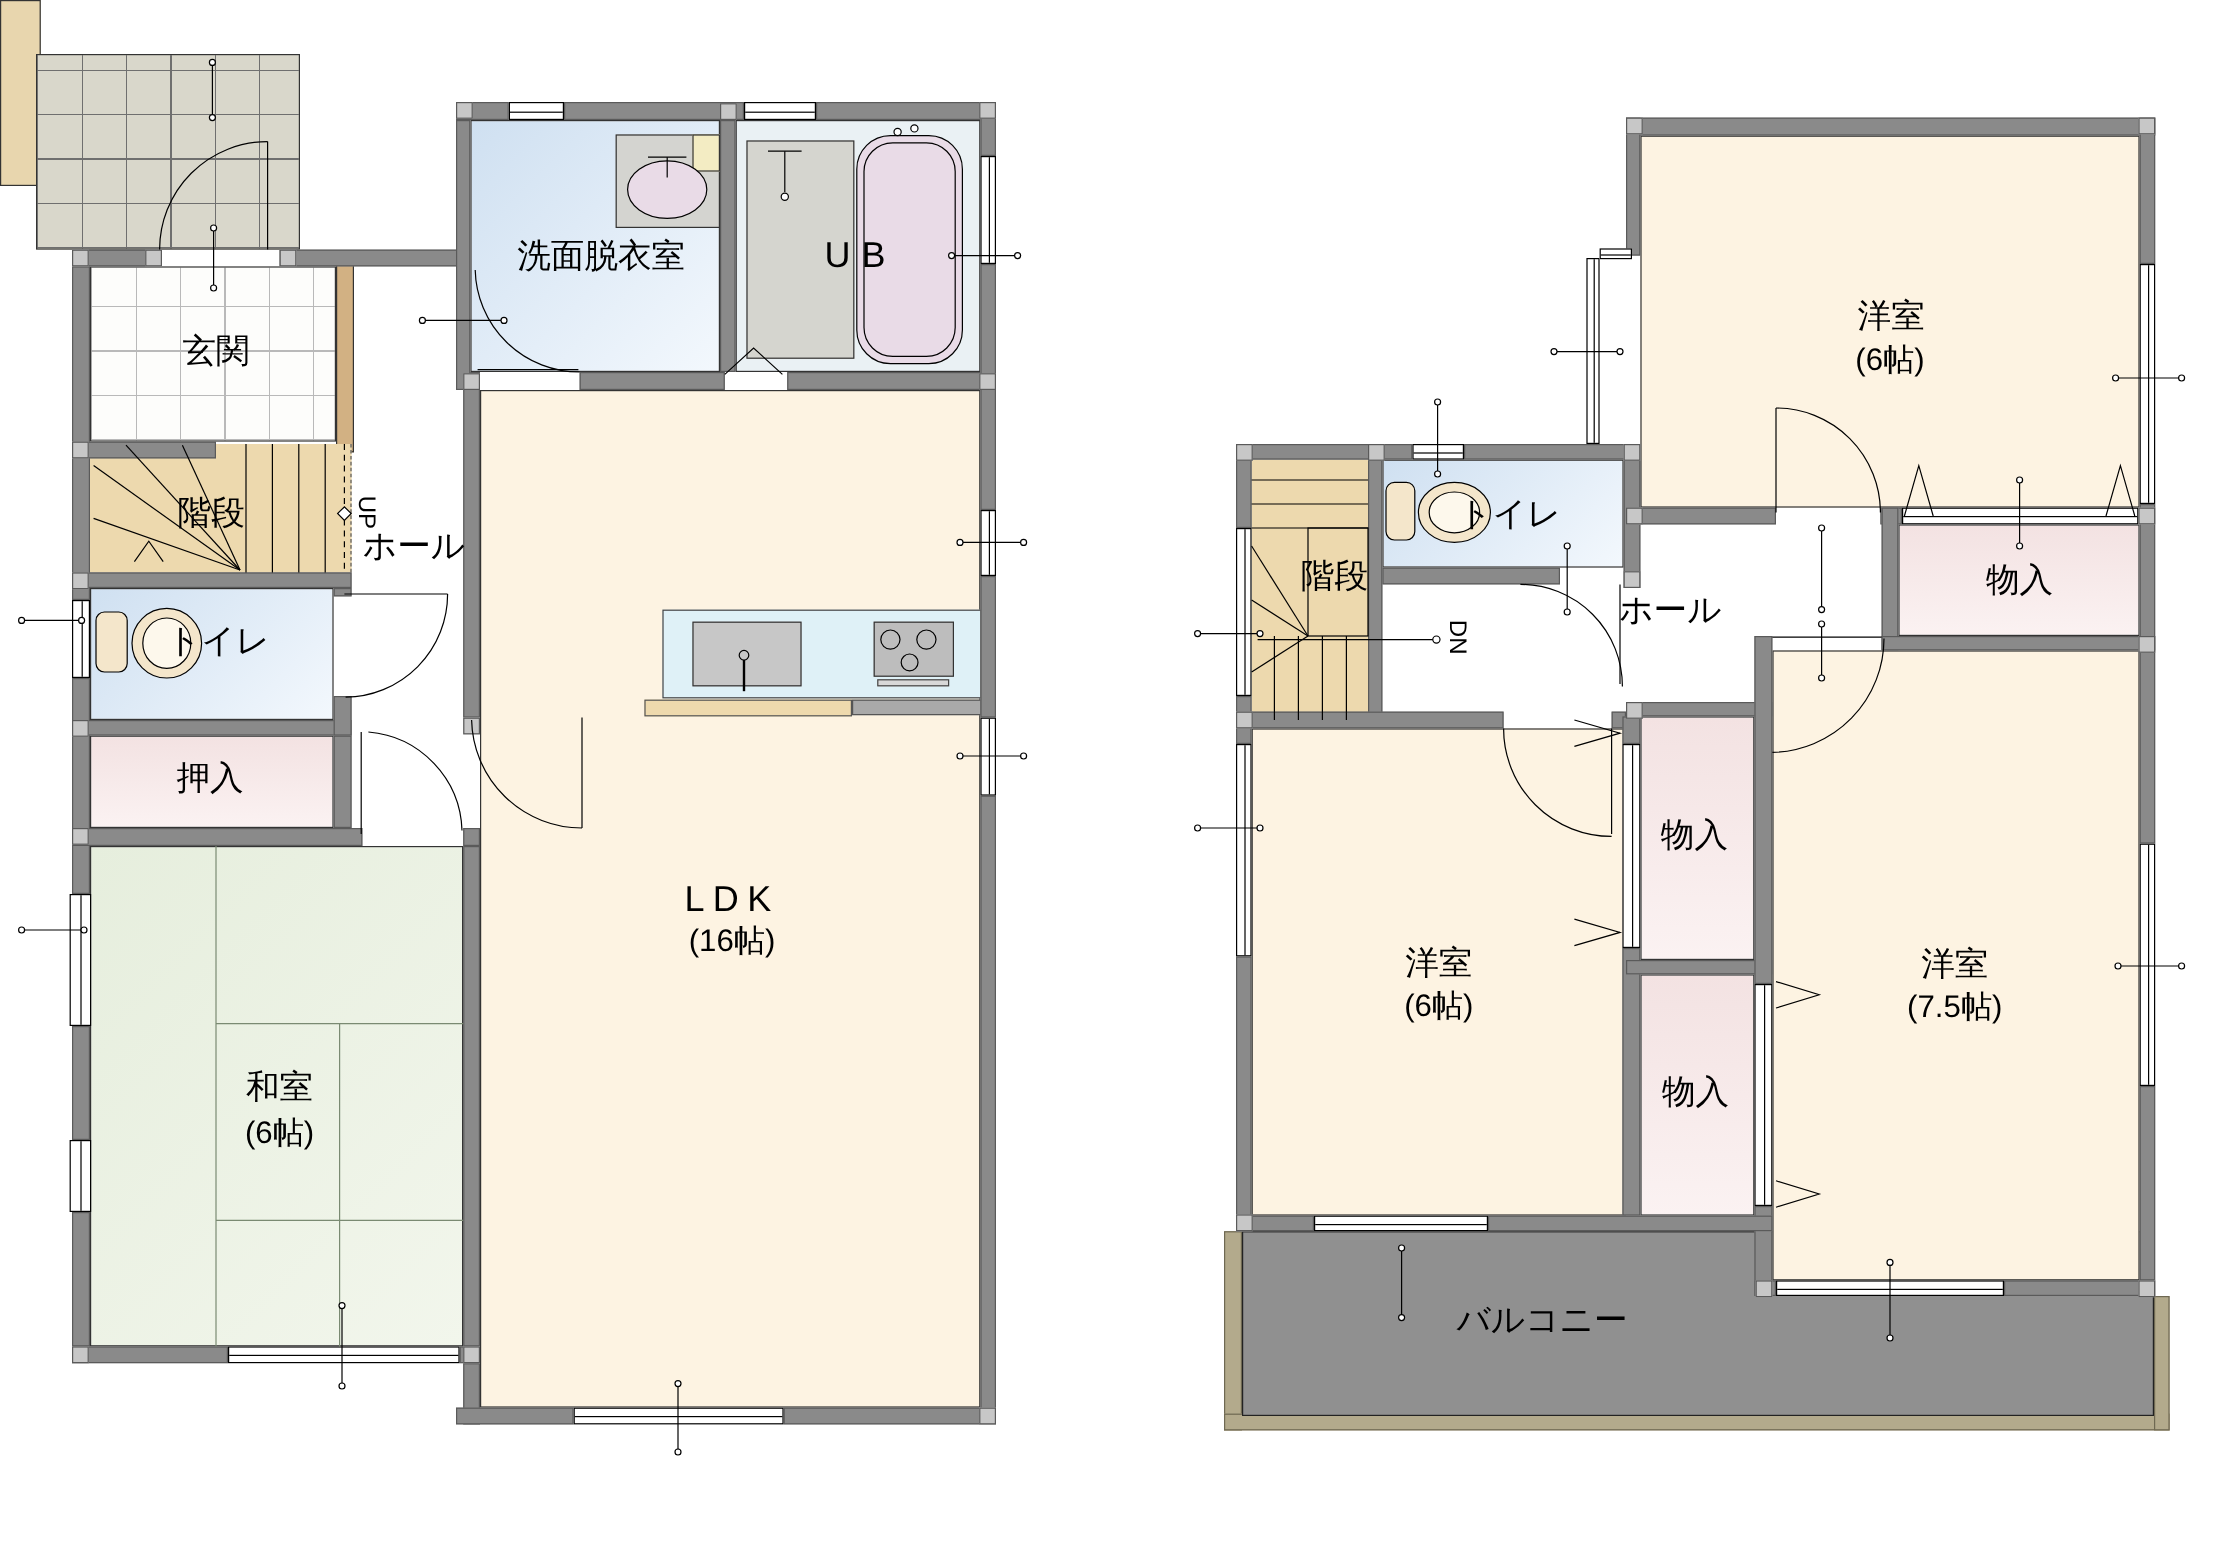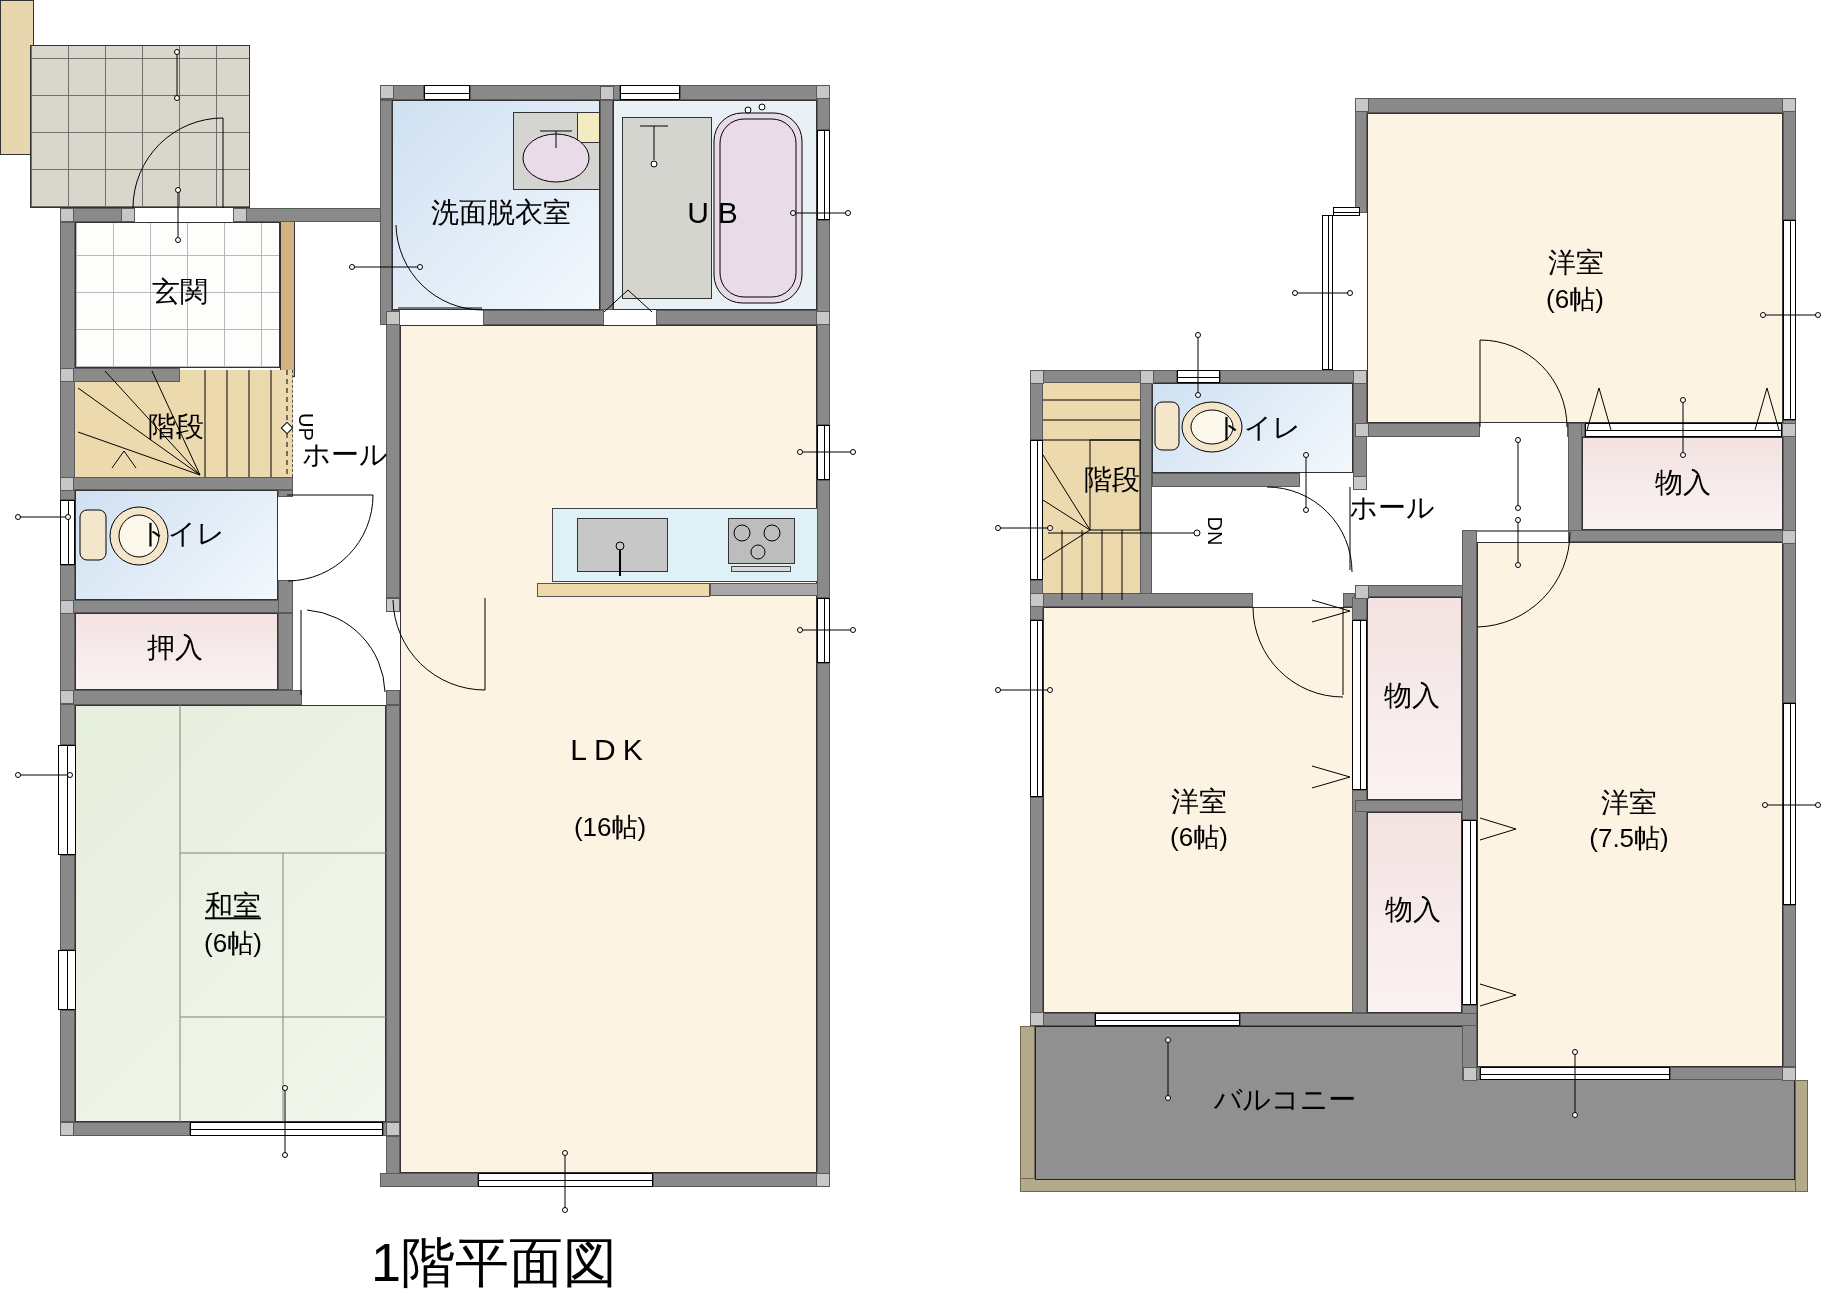--- a/index.html
+++ b/index.html
@@ -402,25 +402,24 @@
   </svg>
 
   <div class="lbl" style="left:180px;top:292px;font-size:28px;">玄関</div>
   <div class="lbl" style="left:501px;top:213px;font-size:28px;">洗面脱衣室</div>
   <div class="lbl" style="left:717px;top:213px;font-size:30px;letter-spacing:9px;">UB</div>
   <div class="lbl" style="left:176px;top:427px;font-size:28px;">階段</div>
   <div class="lbl rot" style="left:305px;top:427px;font-size:20px;">UP</div>
   <div class="lbl" style="left:345px;top:455px;font-size:28px;">ホール</div>
   <div class="lbl" style="left:182px;top:534px;font-size:28px;">トイレ</div>
   <div class="lbl" style="left:175px;top:648px;font-size:28px;">押入</div>
-  <div class="lbl" style="left:233px;top:906px;font-size:28px;text-decoration:underline;">和室</div>
+  <div class="lbl" style="left:233px;top:906px;font-size:28px;">和室</div>
   <div class="lbl" style="left:233px;top:944px;font-size:26px;">(6帖)</div>
   <div class="lbl" style="left:610px;top:750px;font-size:30px;letter-spacing:7px;">LDK</div>
-  <div class="lbl" style="left:610px;top:784px;font-size:26px;margin-top:44px;">(16帖)</div>
-  <div class="lbl" style="left:494px;top:1262px;font-size:54px;">1階平面図</div>
+  <div class="lbl" style="left:610px;top:784px;font-size:26px;">(16帖)</div>
 
   <div class="lbl" style="left:1112px;top:480px;font-size:28px;">階段</div>
   <div class="lbl rot" style="left:1214px;top:531px;font-size:20px;">DN</div>
   <div class="lbl" style="left:1258px;top:428px;font-size:28px;">トイレ</div>
   <div class="lbl" style="left:1392px;top:508px;font-size:28px;">ホール</div>
   <div class="lbl" style="left:1576px;top:263px;font-size:28px;">洋室</div>
   <div class="lbl" style="left:1575px;top:300px;font-size:26px;">(6帖)</div>
   <div class="lbl" style="left:1683px;top:483px;font-size:28px;">物入</div>
   <div class="lbl" style="left:1412px;top:696px;font-size:28px;">物入</div>
   <div class="lbl" style="left:1413px;top:910px;font-size:28px;">物入</div>

